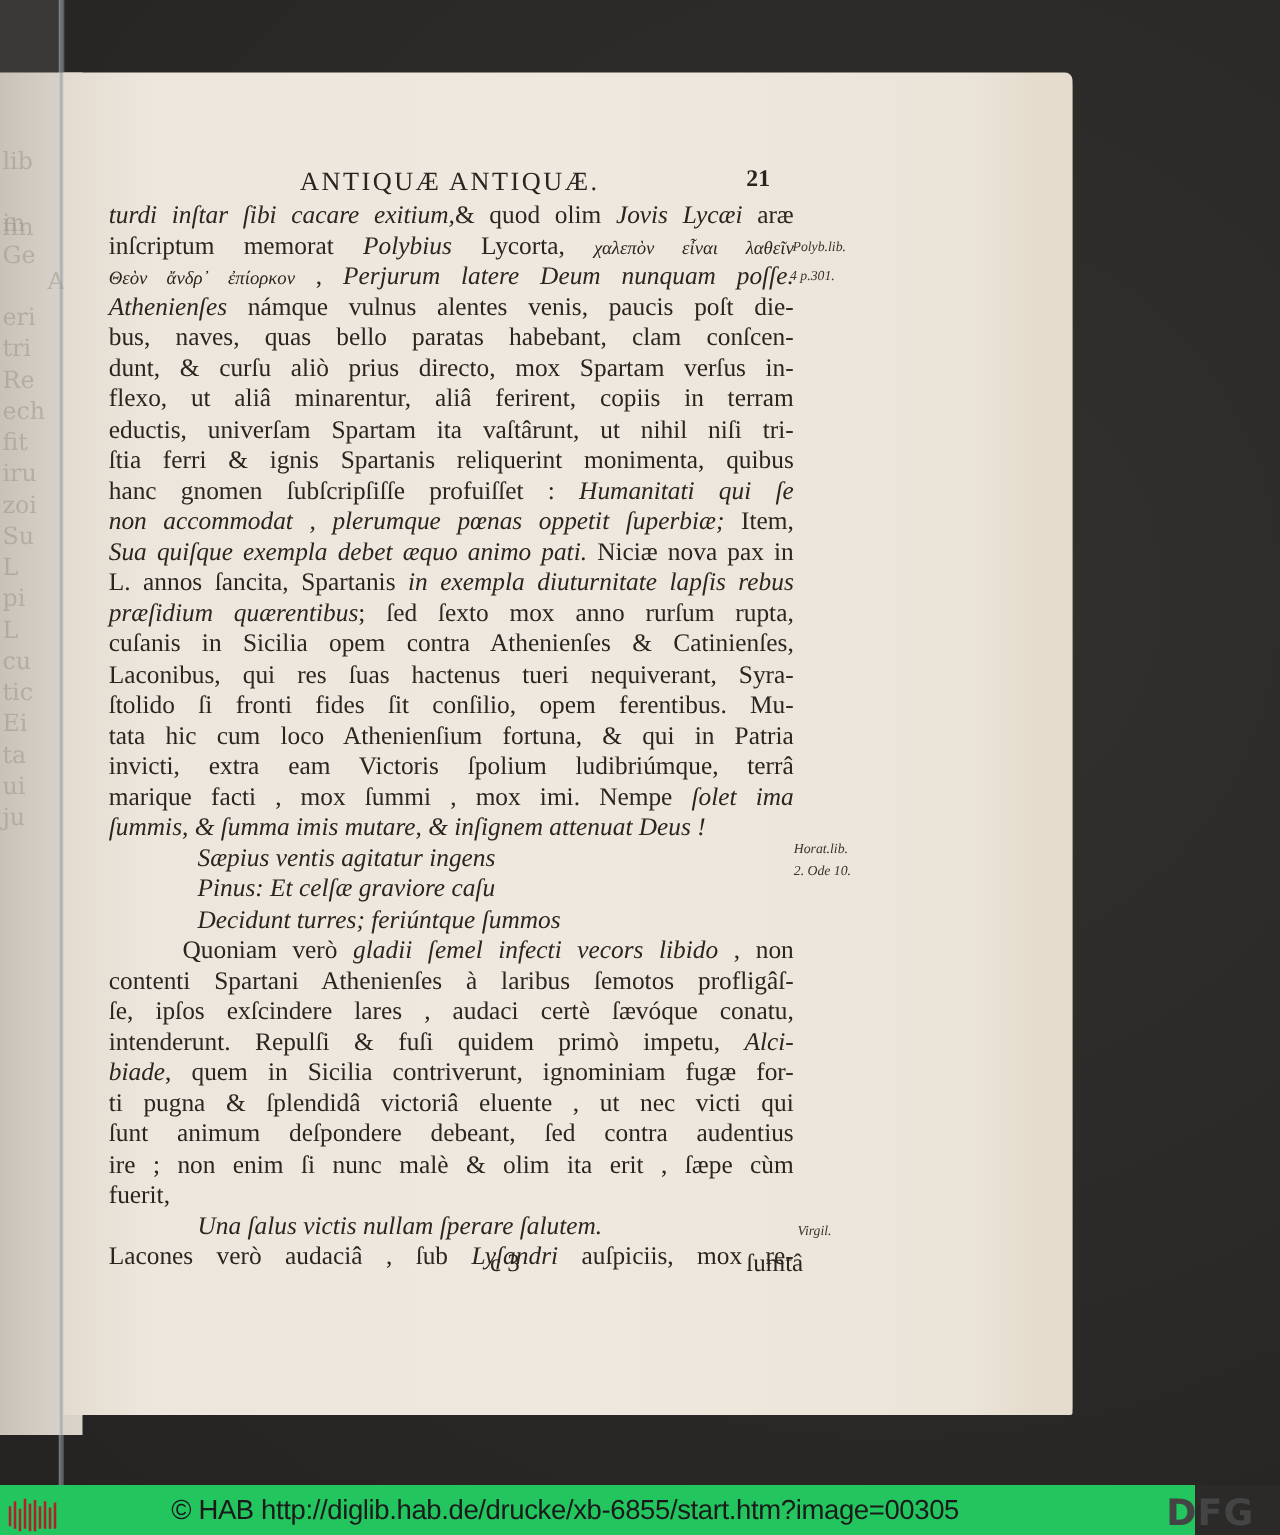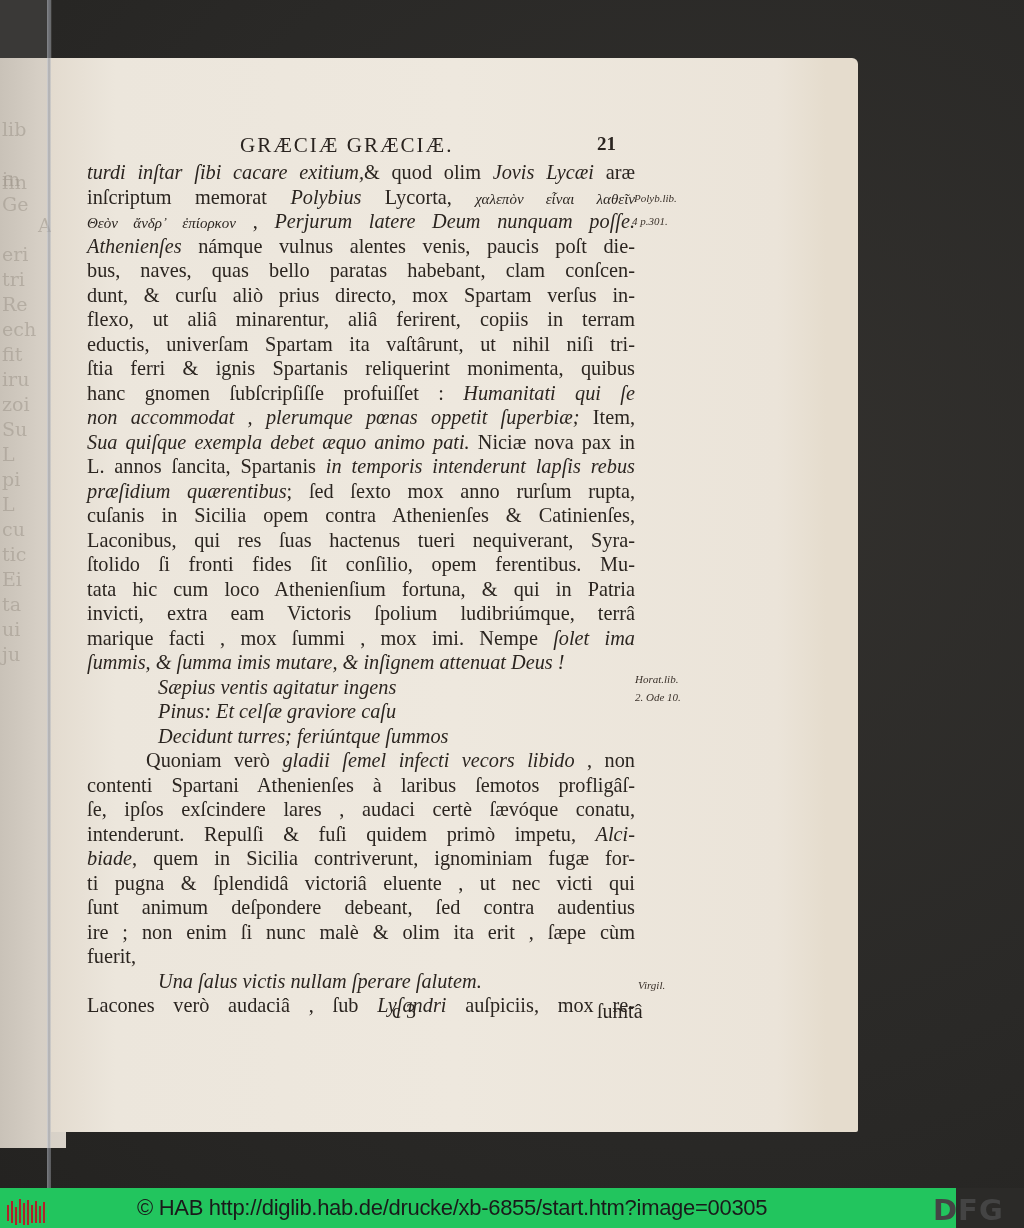--- a/index.html
+++ b/index.html
@@ -107,37 +107,37 @@
     <span class="ghost" style="top: 510px;">Ei</span>
     <span class="ghost" style="top: 535px;">ta</span>
     <span class="ghost" style="top: 560px;">ui</span>
     <span class="ghost" style="top: 585px;">ju</span>
   </div>
 <div class="glass-edge"></div>
 
 <div class="page-edge"></div>
 <div class="page"></div>
 
-<div class="running-head">GRÆCIÆ GRÆCIÆ.</div>
+<div class="running-head">ANTIQUÆ ANTIQUÆ.</div>
 <div class="folio">21</div>
 
 <div class="body-text" id="body-text">
     <span class="line "><span class="it">turdi inſtar ſibi cacare exitium,</span><span>&amp; quod olim </span><span class="it">Jovis Lycæi</span><span> aræ</span></span>
     <span class="line "><span>inſcriptum memorat </span><span class="it">Polybius</span><span> Lycorta, </span><span class="greek">χαλεπὸν εἶναι λαθεῖν</span></span>
     <span class="line "><span class="greek">Θεὸν ἄνδρ᾽ ἐπίορκον</span><span> , </span><span class="it">Perjurum latere Deum nunquam poſſe.</span></span>
     <span class="line "><span class="it">Athenienſes</span><span> námque vulnus alentes venis, paucis poſt die-</span></span>
     <span class="line "><span>bus, naves, quas bello paratas habebant, clam conſcen-</span></span>
     <span class="line "><span>dunt, &amp; curſu aliò prius directo, mox Spartam verſus in-</span></span>
     <span class="line "><span>flexo, ut aliâ minarentur, aliâ ferirent, copiis in terram</span></span>
     <span class="line "><span>eductis, univerſam Spartam ita vaſtârunt, ut nihil niſi tri-</span></span>
     <span class="line "><span>ſtia ferri &amp; ignis Spartanis reliquerint monimenta, quibus</span></span>
     <span class="line "><span>hanc gnomen ſubſcripſiſſe profuiſſet : </span><span class="it">Humanitati qui ſe</span></span>
     <span class="line "><span class="it">non accommodat , plerumque pœnas oppetit ſuperbiæ;</span><span> Item,</span></span>
     <span class="line "><span class="it">Sua quiſque exempla debet æquo animo pati.</span><span> Niciæ nova pax in</span></span>
-    <span class="line "><span>L. annos ſancita, Spartanis </span><span class="it">in temporis intenderunt lapſis rebus</span></span>
+    <span class="line "><span>L. annos ſancita, Spartanis </span><span class="it">in exempla diuturnitate lapſis rebus</span></span>
     <span class="line "><span class="it">præſidium quærentibus</span><span>; ſed ſexto mox anno rurſum rupta,</span></span>
     <span class="line "><span>cuſanis in Sicilia opem contra Athenienſes &amp; Catinienſes,</span></span>
     <span class="line "><span>Laconibus, qui res ſuas hactenus tueri nequiverant, Syra-</span></span>
     <span class="line "><span>ſtolido ſi fronti fides ſit conſilio, opem ferentibus. Mu-</span></span>
     <span class="line "><span>tata hic cum loco Athenienſium fortuna, &amp; qui in Patria</span></span>
     <span class="line "><span>invicti, extra eam Victoris ſpolium ludibriúmque, terrâ</span></span>
     <span class="line "><span>marique facti , mox ſummi , mox imi. Nempe </span><span class="it">ſolet ima</span></span>
     <span class="line last"><span class="it">ſummis, &amp; ſumma imis mutare, &amp; inſignem attenuat Deus !</span></span>
     <span class="line indent1"><span class="it">Sæpius ventis agitatur ingens</span></span>
     <span class="line indent1"><span class="it">Pinus: Et celſæ graviore caſu</span></span>

